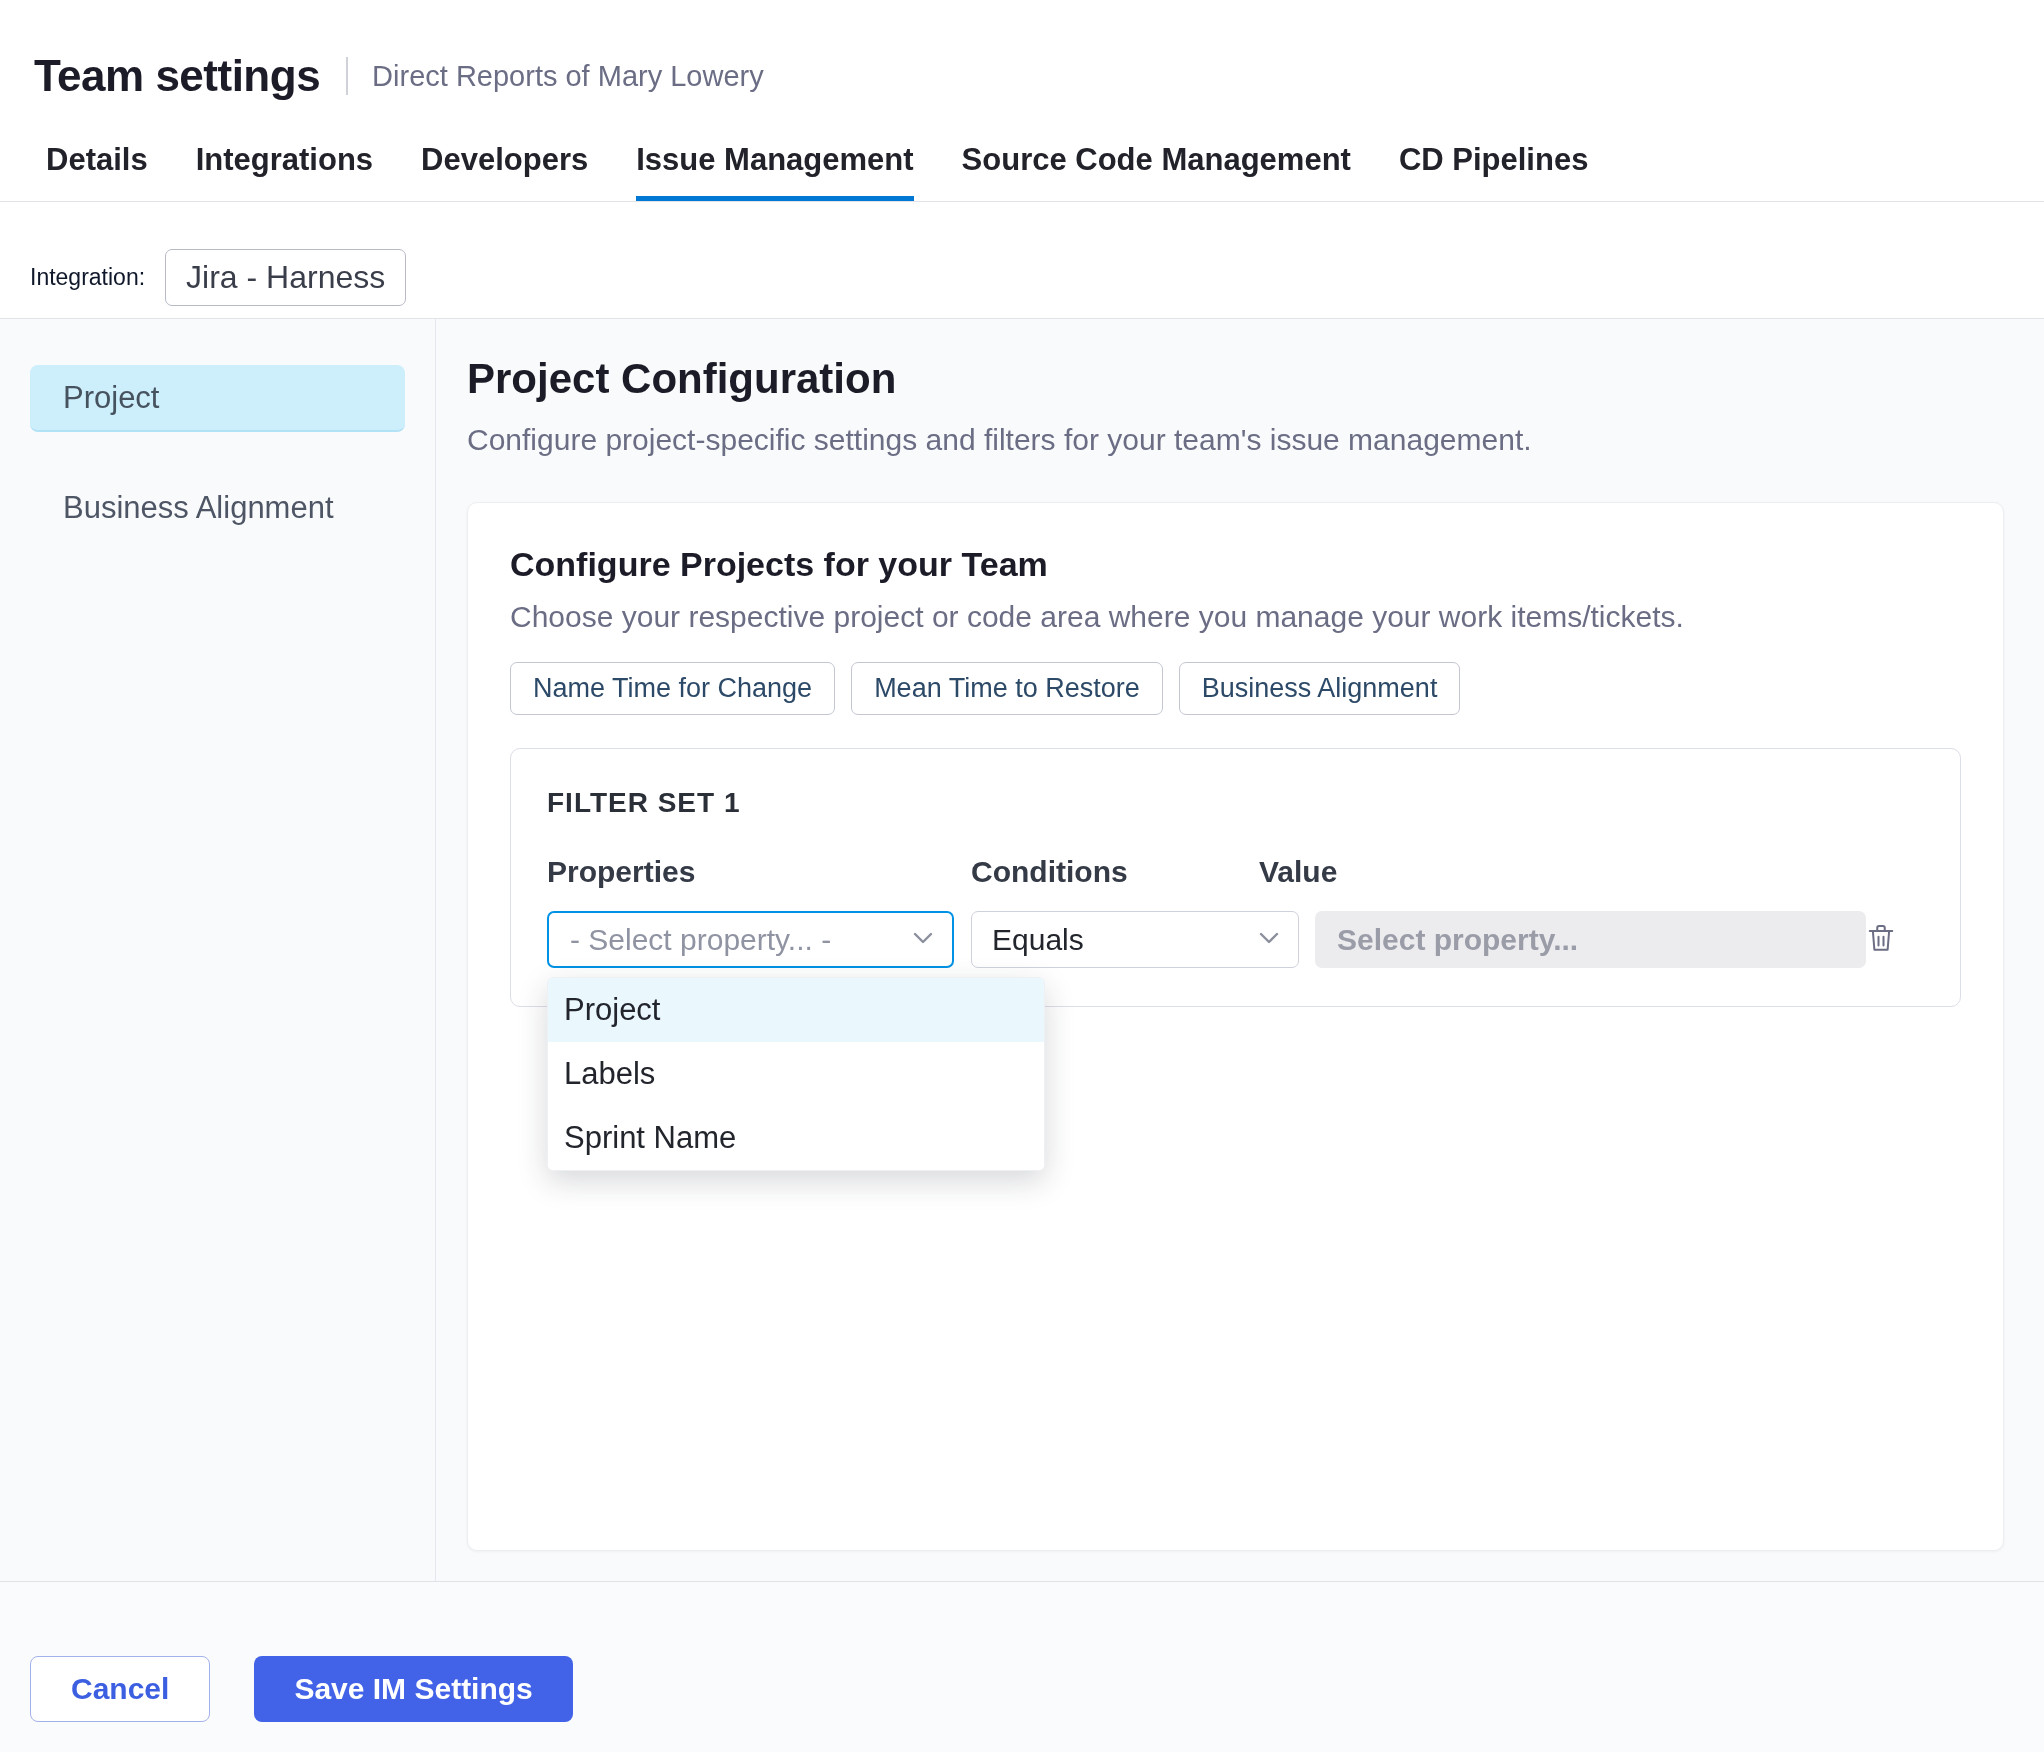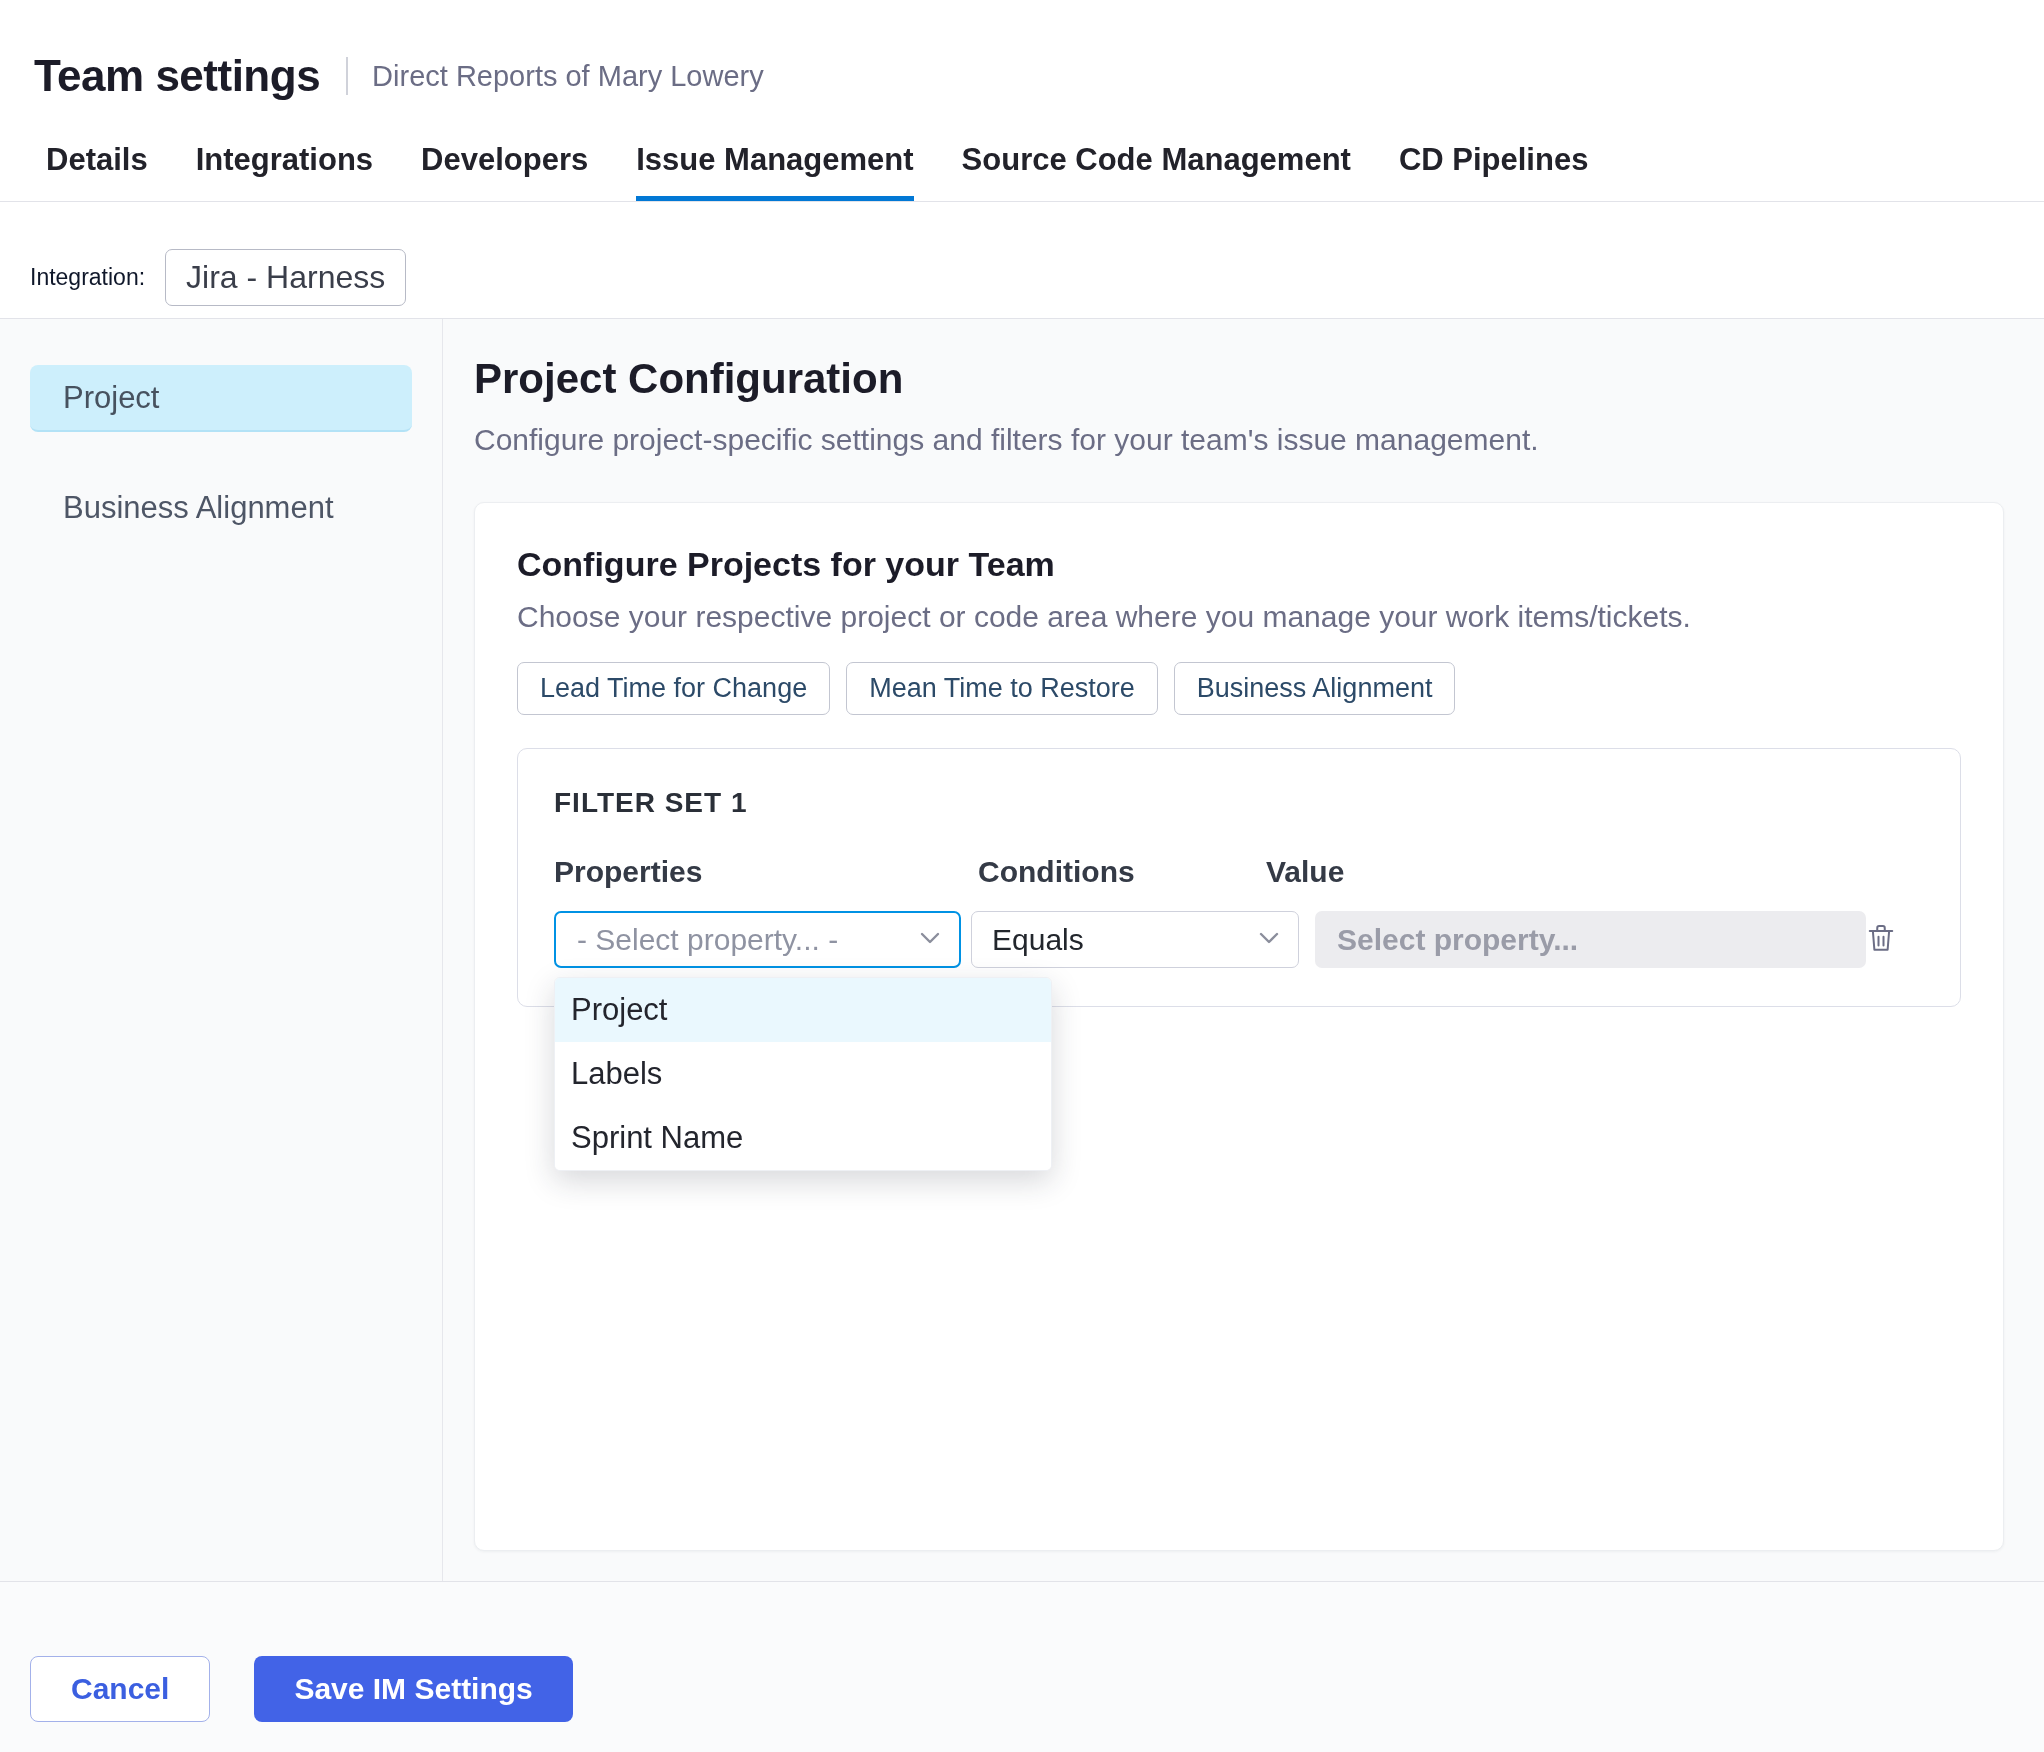--- a/index.html
+++ b/index.html
@@ -47,21 +47,21 @@
   .col-headers { display: flex; margin-top: 36px; }
   .col-h { font-size: 30px; font-weight: 700; color: #343a46; }
   .col-h.col-prop { width: 424px; }
   .col-h.col-cond { width: 288px; }
   .col-h.col-val  { width: 551px; }
 
   .controls-row { display: flex; align-items: center; margin-top: 22px; position: relative; }
   .select { height: 57px; border-radius: 7px; display: flex; align-items: center; justify-content: space-between; background: #ffffff; cursor: pointer; }
   .select .sel-text { font-size: 30px; }
   .select .chev { flex: 0 0 auto; margin-left: 14px; }
-  .select-property { width: 407px; border: 2px solid #0092e4; padding: 0 18px 0 21px; margin-right: 10px; }
+  .select-property { width: 407px; border: 2px solid #0092e4; padding: 0 18px 0 21px; margin-right: 17px; }
   .select-property .sel-text { color: #8f93a2; }
   .select-condition { width: 328px; border: 1px solid #cfd1dc; padding: 0 18px 0 20px; margin-right: 16px; }
   .select-condition .sel-text { color: #22262c; }
 
   .value-input { width: 551px; height: 57px; background: #ececef; border: none; border-radius: 7px; padding: 0 22px; font-size: 30px; font-family: inherit; color: #15803d; font-weight: bold; }
   .value-input::placeholder { color: #9a9ca8; }
 
   .trash-btn { margin-left: auto; margin-right: 28px; background: none; border: none; cursor: pointer; display: flex; align-items: center; }
 
   .dropdown { position: absolute; left: 0; top: 66px; width: 498px; background: #ffffff; border: 1px solid #eef0f4; border-radius: 6px; box-shadow: 0 10px 30px rgba(31,37,56,0.18); z-index: 10; overflow: hidden; }
@@ -108,21 +108,21 @@
 
     <main class="main">
       <h2>Project Configuration</h2>
       <p class="section-sub">Configure project-specific settings and filters for your team's issue management.</p>
 
       <section class="card">
         <h3>Configure Projects for your Team</h3>
         <p class="card-sub">Choose your respective project or code area where you manage your work items/tickets.</p>
 
         <div class="chip-row">
-          <button class="chip">Lead Time for Change</button>
+          <button class="chip">Name Time for Change</button>
           <button class="chip">Mean Time to Restore</button>
           <button class="chip">Business Alignment</button>
         </div>
 
         <div class="filter-box">
           <div class="filter-title">FILTER SET 1</div>
 
           <div class="col-headers">
             <div class="col-h col-prop">Properties</div>
             <div class="col-h col-cond">Conditions</div>

